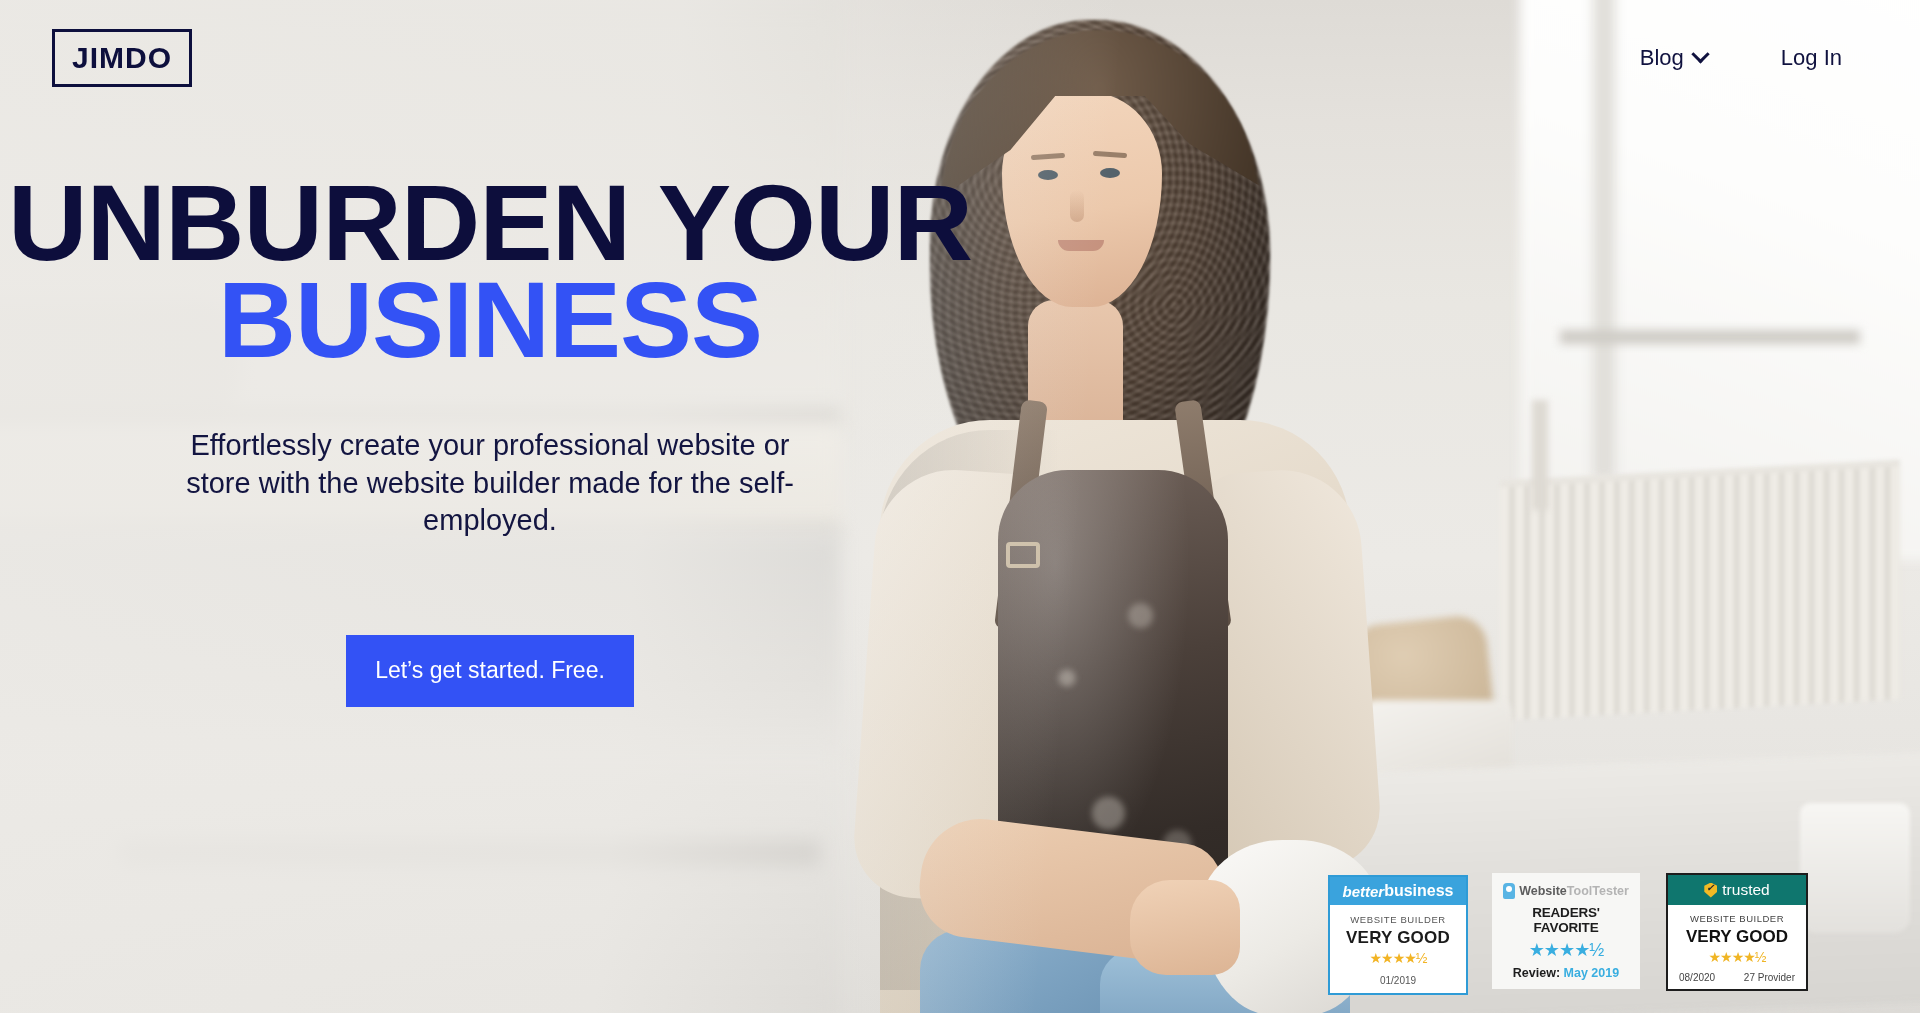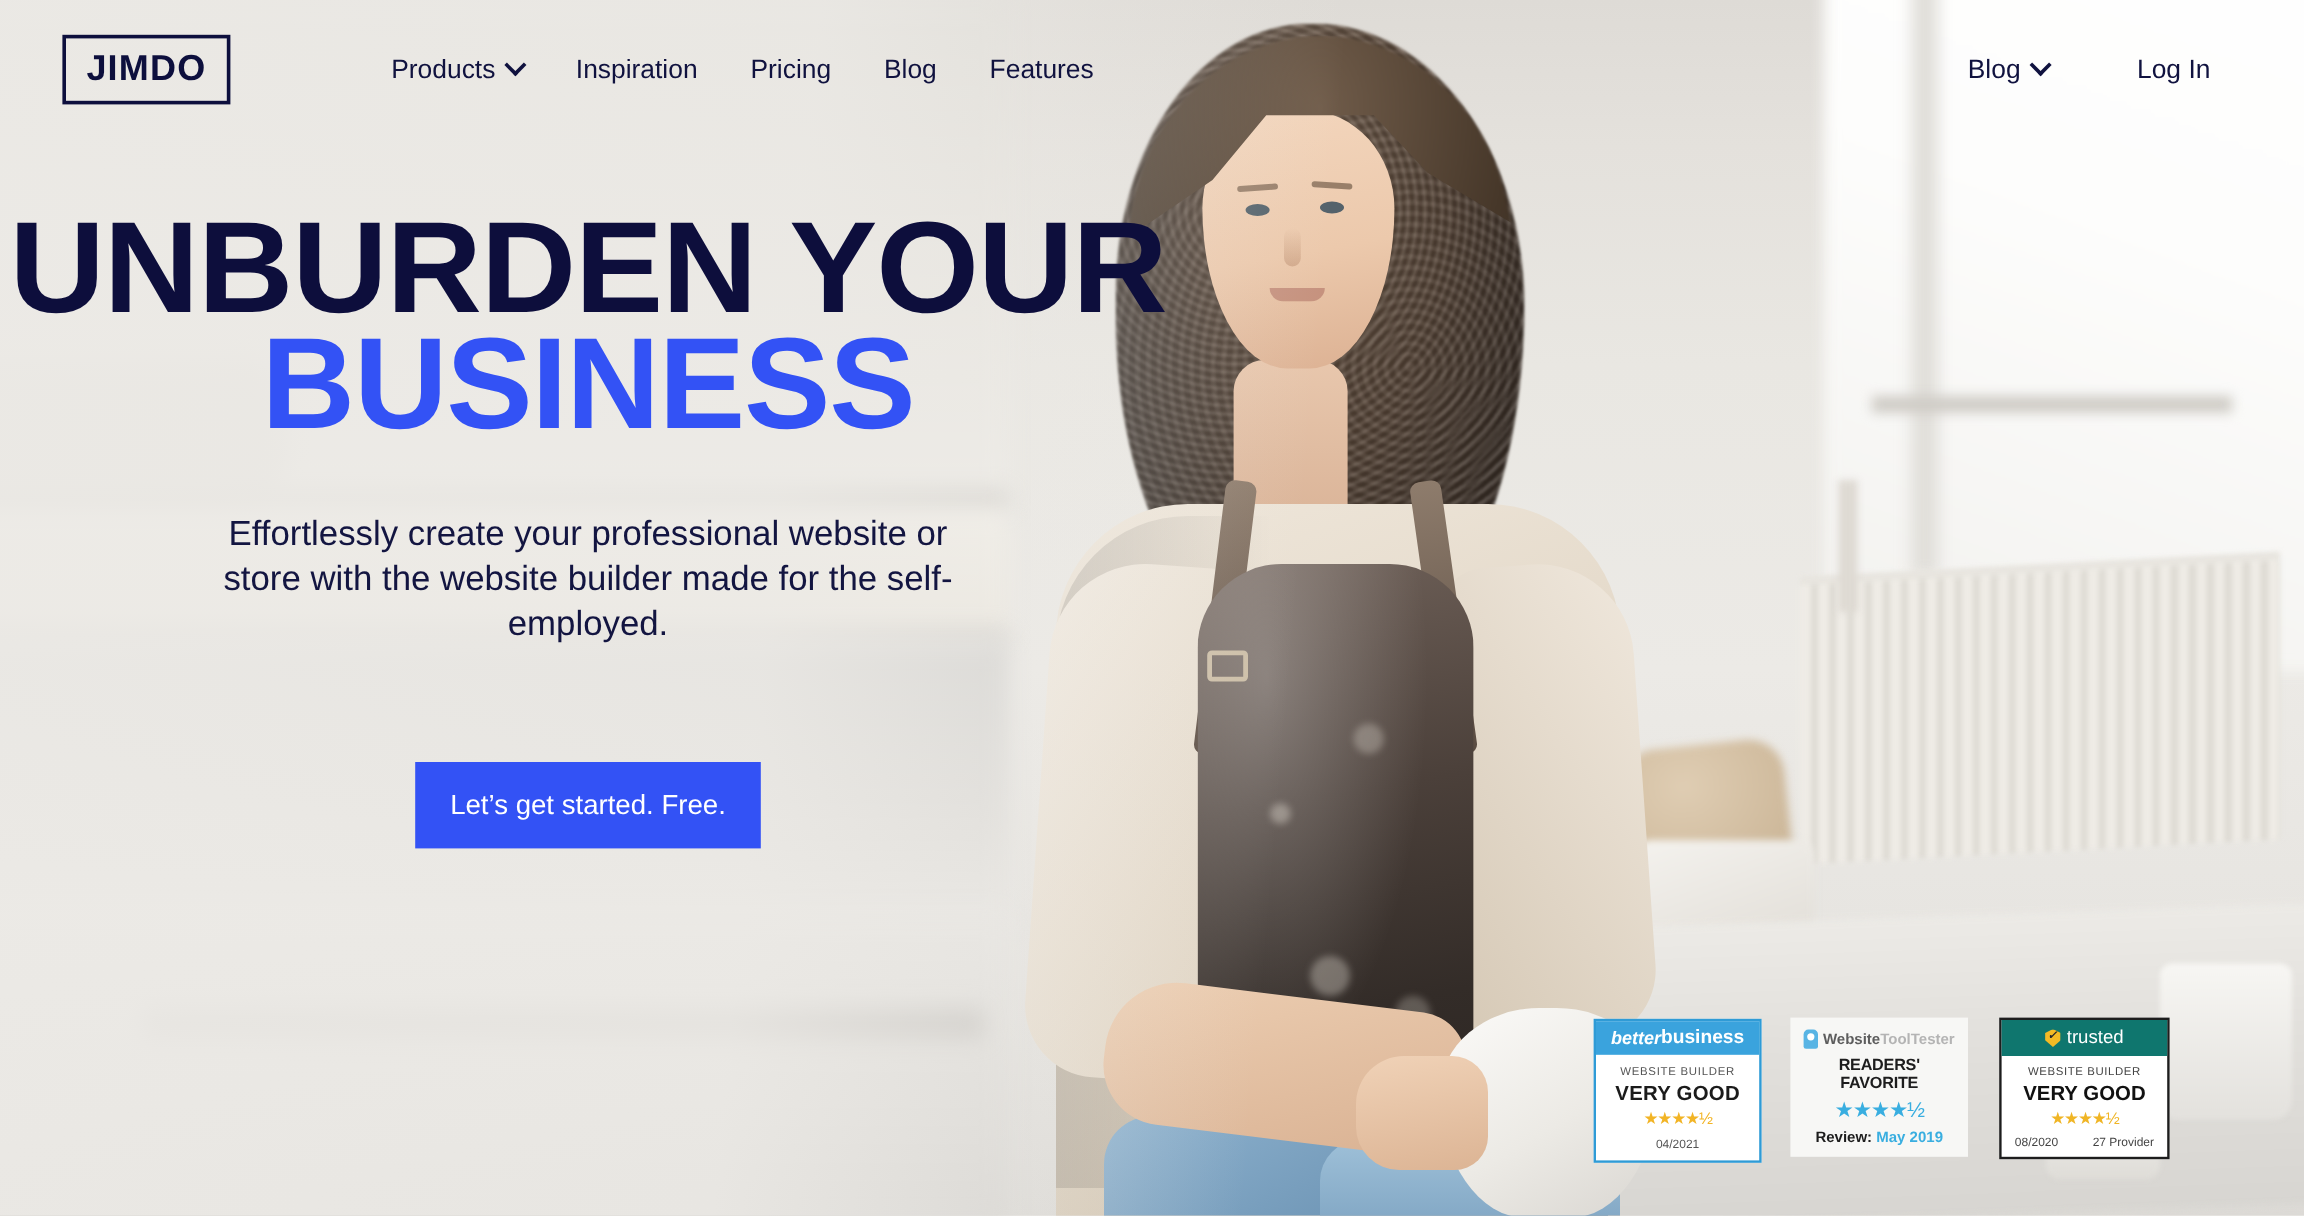--- a/index.html
+++ b/index.html
@@ -256,21 +256,21 @@
     font-size:29px; line-height:1.28; color:#131541; font-weight:400;
   }
   .cta{
     display:block; margin:96px auto 0; width:288px; height:72px;
     background:#3352f5; color:#fff; border:none; cursor:pointer;
     font-size:23px; font-family:"Liberation Sans", sans-serif;
   }
 
   
   .badges{ position:absolute; left:1328px; bottom:0; width:592px; height:190px; z-index:25;
-           display:flex; align-items:center; }
+           display:flex; align-items:flex-end; }
 
   .badge{ font-family:"Liberation Sans", sans-serif; }
 
   
   .bb{ width:140px; background:#fff; border:2px solid #2f9bd6; margin-left:0; margin-bottom:18px; }
   .bb-head{ background:#3aa3dd; height:28px; display:flex; align-items:center;
             justify-content:center; }
   .bb-head span{ font-size:15px; color:#fff; font-weight:700; font-style:italic; }
   .bb-head b{ color:#fff; font-style:normal; font-weight:800; }
   .bb-body{ padding:9px 4px 7px; text-align:center; }
@@ -367,38 +367,20 @@
   </div>
 
   <div class="hero-scrim"></div>
 </div>
 
 <div class="header">
   <div class="logo">
     <span>JIMDO</span>
   </div>
 
-  <nav class="nav-center">
-    <div class="nav-item">
-      <span>Products</span>
-      <i class="chev"></i>
-    </div>
-    <div class="nav-item">
-      <span>Inspiration</span>
-    </div>
-    <div class="nav-item">
-      <span>Pricing</span>
-    </div>
-    <div class="nav-item">
-      <span>Blog</span>
-    </div>
-    <div class="nav-item">
-      <span>Features</span>
-    </div>
-  </nav>
 
   <div class="nav-right">
     <div class="nav-item">
       <span>Blog</span>
       <i class="chev"></i>
     </div>
     <div class="nav-item" style="margin-left:30px;">
       <span>Log In</span>
     </div>
   </div>
@@ -417,21 +399,21 @@
 
   <div class="badge bb">
     <div class="bb-head">
       <span>better</span>
         <b>business</b>
     </div>
     <div class="bb-body">
       <div class="bb-sub">WEBSITE BUILDER</div>
       <div class="bb-main">VERY GOOD</div>
       <div class="bb-stars">★★★★½</div>
-      <div class="bb-date">04/2021</div>
+      <div class="bb-date">01/2019</div>
     </div>
   </div>
 
   <div class="badge wtt">
     <div class="wtt-head">
       <i class="wtt-icon"></i>
       <span class="wtt-name">
         <span class="d">Website</span><span class="g">ToolTester</span>
       </span>
     </div>

